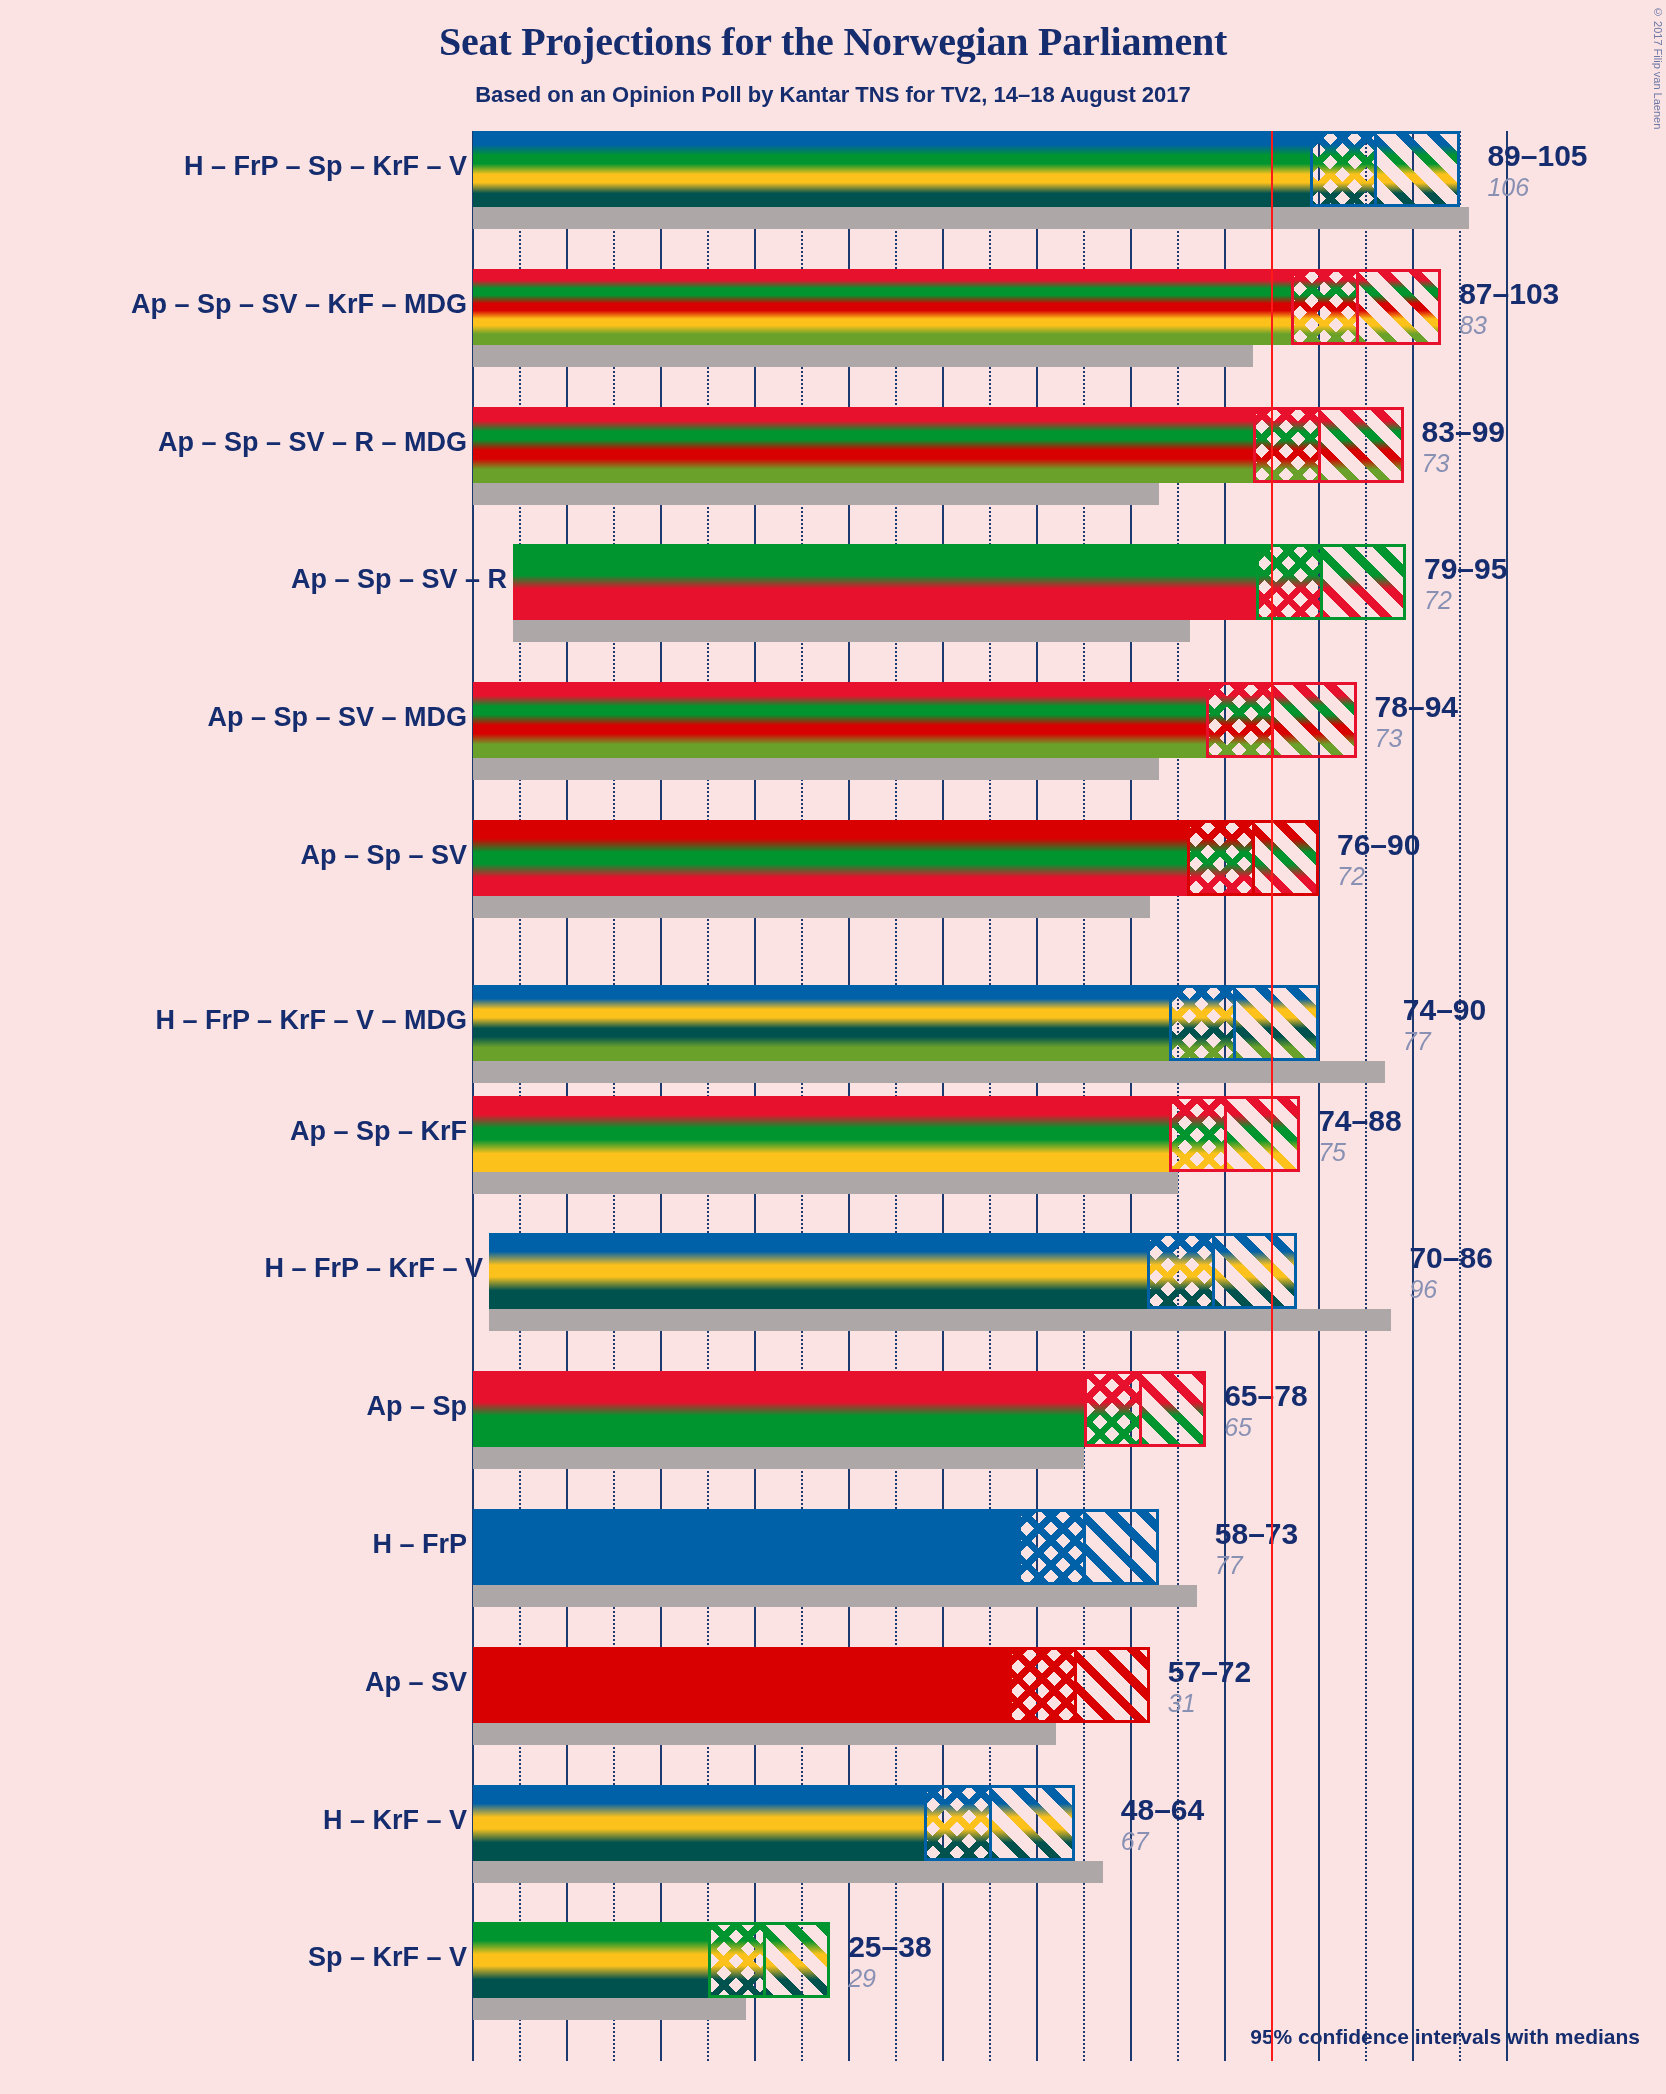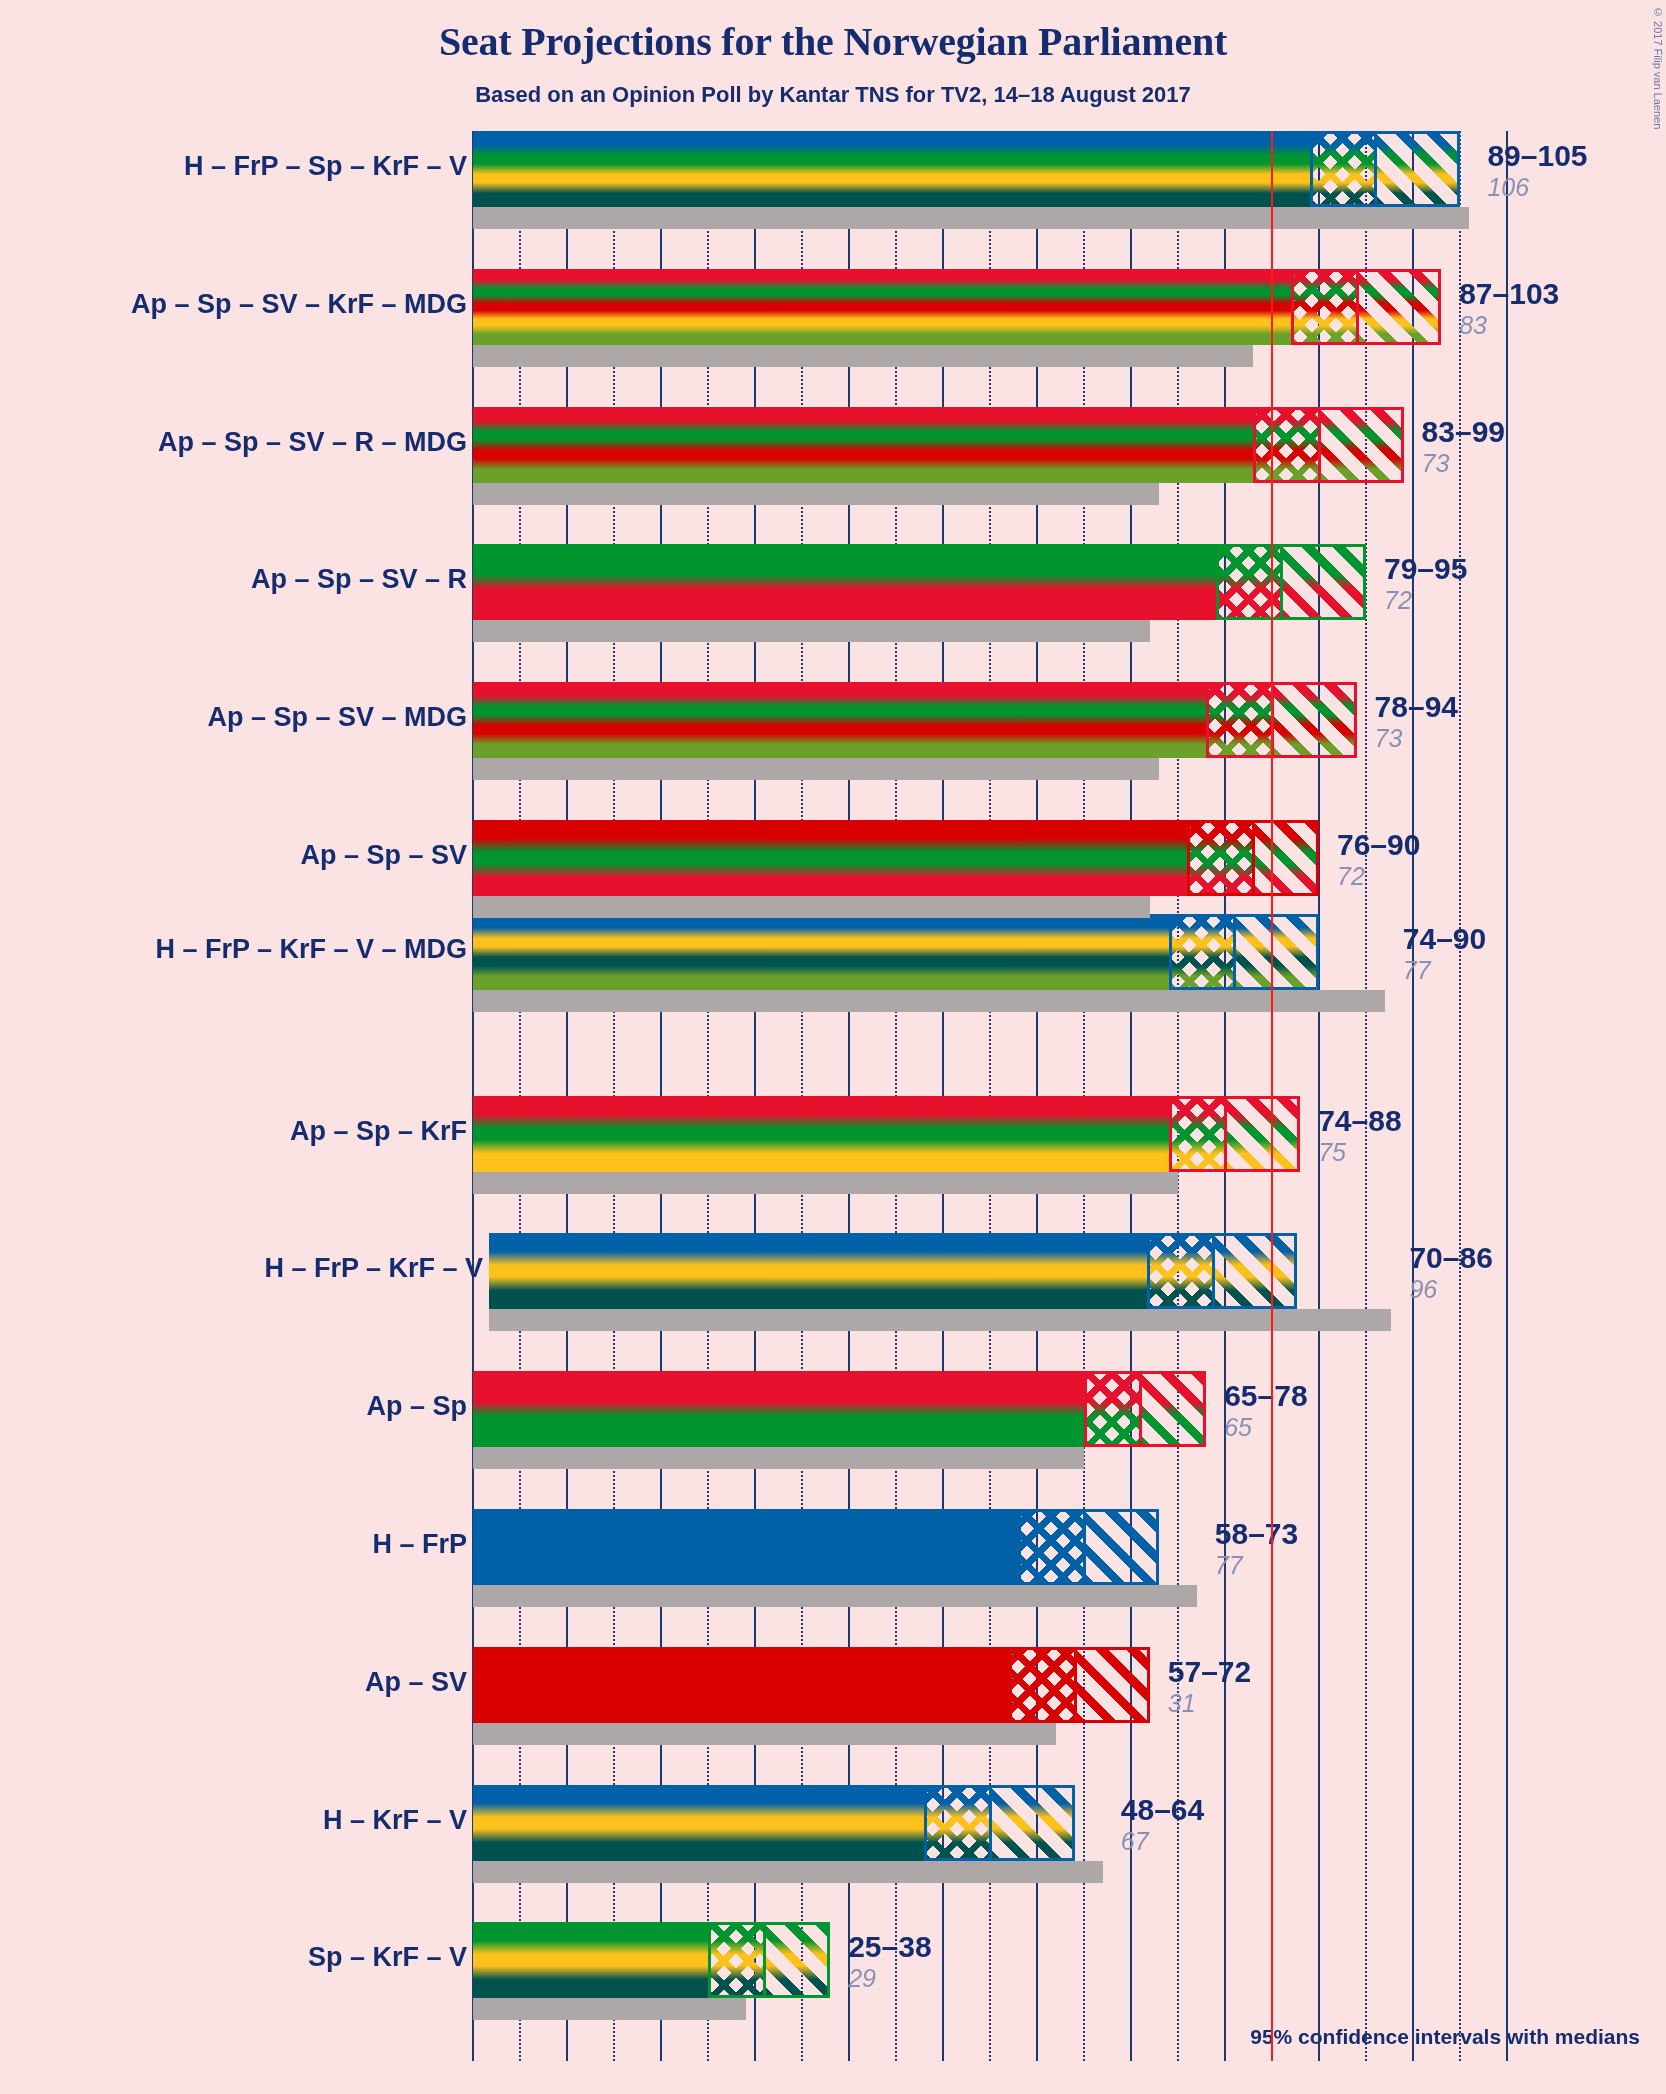--- a/index.html
+++ b/index.html
@@ -135,21 +135,21 @@
         <div class="ci" style="left: 846px; width: 84.6px; background: linear-gradient(rgb(232, 17, 45) 0%, rgb(232, 17, 45) 18%, rgb(0, 149, 47) 32%, rgb(0, 149, 47) 43%, rgb(216, 0, 0) 57%, rgb(216, 0, 0) 68%, rgb(106, 161, 42) 82%, rgb(106, 161, 42) 100%); mask-image: repeating-linear-gradient(45deg, rgb(0, 0, 0) 0px, rgb(0, 0, 0) 9px, transparent 9px, transparent 22px);"></div>
         <div class="ciborder" style="left: 780.2px; width: 150.4px; border-color: rgb(232, 17, 45);"></div>
         <div class="medline" style="left: 845px; background: rgb(232, 17, 45);"></div>
         <div class="prev" style="width: 686.2px; background: rgb(173, 167, 167);"></div>
         <div class="rlabel" style="top: 20px;">Ap – Sp – SV – R – MDG</div>
         <div class="rvals" style="left: 948.6px; top: 10px;">
           <div class="rng">83–99</div>
           <div class="prevval">73</div>
         </div>
       </div>
-      <div class="row" style="top: 413.4px; height: 100px;">
+      <div class="row" style="top: 413.4px; height: 100px; margin-left: 40px;">
         <div class="solid" style="width: 742.6px; background: linear-gradient(rgb(0, 149, 47) 0%, rgb(0, 149, 47) 41%, rgb(232, 17, 45) 59%, rgb(232, 17, 45) 100%);"></div>
         <div class="ci" style="left: 742.6px; width: 65.8px; background: linear-gradient(rgb(0, 149, 47) 0%, rgb(0, 149, 47) 41%, rgb(232, 17, 45) 59%, rgb(232, 17, 45) 100%); mask-image: repeating-linear-gradient(45deg, rgb(0, 0, 0) 0px, rgb(0, 0, 0) 7px, transparent 7px, transparent 17px), repeating-linear-gradient(-45deg, rgb(0, 0, 0) 0px, rgb(0, 0, 0) 7px, transparent 7px, transparent 17px);"></div>
         <div class="ci" style="left: 808.4px; width: 84.6px; background: linear-gradient(rgb(0, 149, 47) 0%, rgb(0, 149, 47) 41%, rgb(232, 17, 45) 59%, rgb(232, 17, 45) 100%); mask-image: repeating-linear-gradient(45deg, rgb(0, 0, 0) 0px, rgb(0, 0, 0) 9px, transparent 9px, transparent 22px);"></div>
         <div class="ciborder" style="left: 742.6px; width: 150.4px; border-color: rgb(0, 149, 47);"></div>
         <div class="medline" style="left: 807.4px; background: rgb(0, 149, 47);"></div>
         <div class="prev" style="width: 676.8px; background: rgb(173, 167, 167);"></div>
         <div class="rlabel" style="top: 20px;">Ap – Sp – SV – R</div>
         <div class="rvals" style="left: 911px; top: 10px;">
           <div class="rng">79–95</div>
           <div class="prevval">72</div>
@@ -174,21 +174,21 @@
         <div class="ci" style="left: 780.2px; width: 65.8px; background: linear-gradient(rgb(216, 0, 0) 0%, rgb(216, 0, 0) 24.33%, rgb(0, 149, 47) 42.33%, rgb(0, 149, 47) 57.67%, rgb(232, 17, 45) 75.67%, rgb(232, 17, 45) 100%); mask-image: repeating-linear-gradient(45deg, rgb(0, 0, 0) 0px, rgb(0, 0, 0) 9px, transparent 9px, transparent 22px);"></div>
         <div class="ciborder" style="left: 714.4px; width: 131.6px; border-color: rgb(216, 0, 0);"></div>
         <div class="medline" style="left: 779.2px; background: rgb(216, 0, 0);"></div>
         <div class="prev" style="width: 676.8px; background: rgb(173, 167, 167);"></div>
         <div class="rlabel" style="top: 20px;">Ap – Sp – SV</div>
         <div class="rvals" style="left: 864px; top: 10px;">
           <div class="rng">76–90</div>
           <div class="prevval">72</div>
         </div>
       </div>
-      <div class="row" style="top: 783px; height: 84px; border-radius: 6px;">
+      <div class="row" style="top: 854px; height: 84px; border-radius: 6px;">
         <div class="solid" style="width: 695.6px; background: linear-gradient(rgb(0, 96, 168) 0%, rgb(0, 96, 168) 18%, rgb(252, 194, 27) 32%, rgb(252, 194, 27) 43%, rgb(0, 82, 79) 57%, rgb(0, 82, 79) 68%, rgb(106, 161, 42) 82%, rgb(106, 161, 42) 100%);"></div>
         <div class="ci" style="left: 695.6px; width: 65.8px; background: linear-gradient(rgb(0, 96, 168) 0%, rgb(0, 96, 168) 18%, rgb(252, 194, 27) 32%, rgb(252, 194, 27) 43%, rgb(0, 82, 79) 57%, rgb(0, 82, 79) 68%, rgb(106, 161, 42) 82%, rgb(106, 161, 42) 100%); mask-image: repeating-linear-gradient(45deg, rgb(0, 0, 0) 0px, rgb(0, 0, 0) 7px, transparent 7px, transparent 17px), repeating-linear-gradient(-45deg, rgb(0, 0, 0) 0px, rgb(0, 0, 0) 7px, transparent 7px, transparent 17px);"></div>
         <div class="ci" style="left: 761.4px; width: 84.6px; background: linear-gradient(rgb(0, 96, 168) 0%, rgb(0, 96, 168) 18%, rgb(252, 194, 27) 32%, rgb(252, 194, 27) 43%, rgb(0, 82, 79) 57%, rgb(0, 82, 79) 68%, rgb(106, 161, 42) 82%, rgb(106, 161, 42) 100%); mask-image: repeating-linear-gradient(45deg, rgb(0, 0, 0) 0px, rgb(0, 0, 0) 9px, transparent 9px, transparent 22px);"></div>
         <div class="ciborder" style="left: 695.6px; width: 150.4px; border-color: rgb(0, 96, 168);"></div>
         <div class="medline" style="left: 760.4px; background: rgb(0, 96, 168);"></div>
         <div class="prev" style="width: 911.8px; background: rgb(173, 167, 167);"></div>
         <div class="rlabel" style="top: 20px;">H – FrP – KrF – V – MDG</div>
         <div class="rvals" style="left: 929.8px; top: 10px;">
           <div class="rng">74–90</div>
           <div class="prevval">77</div>

